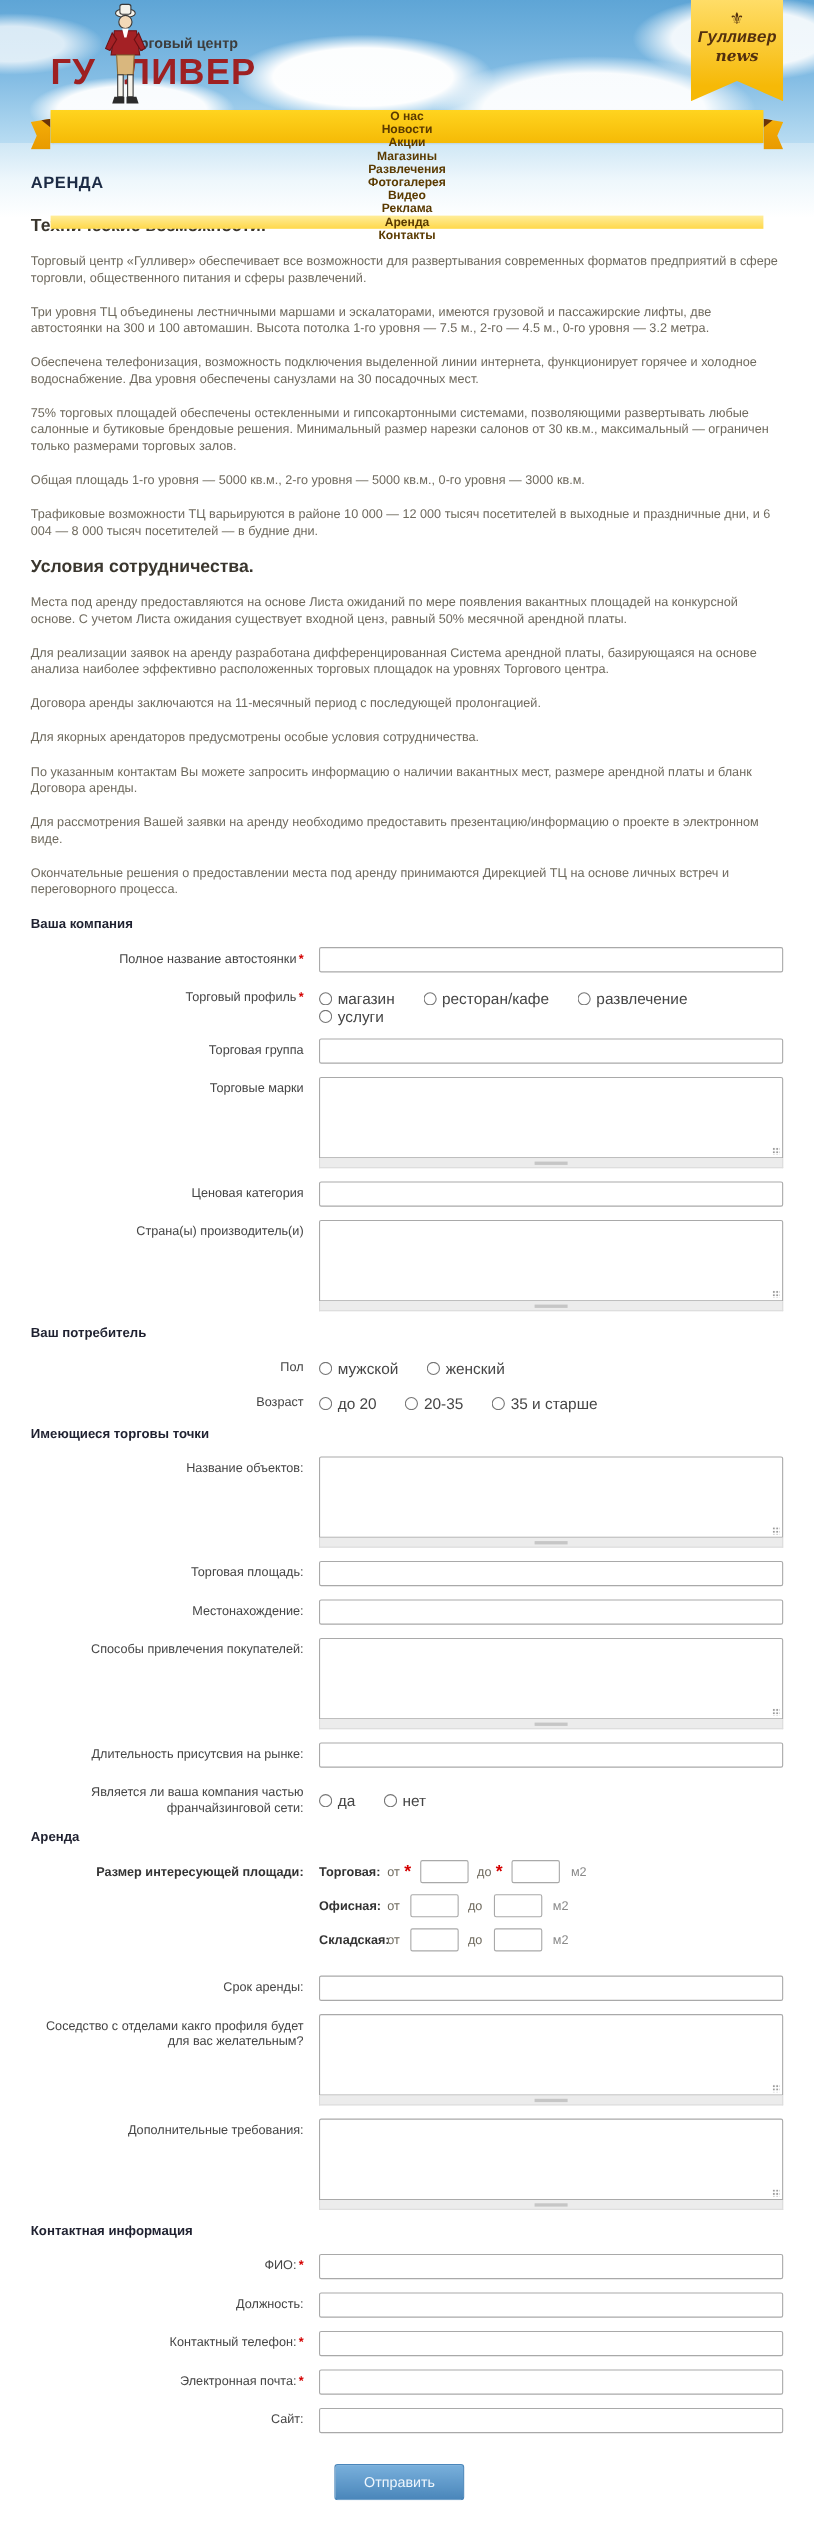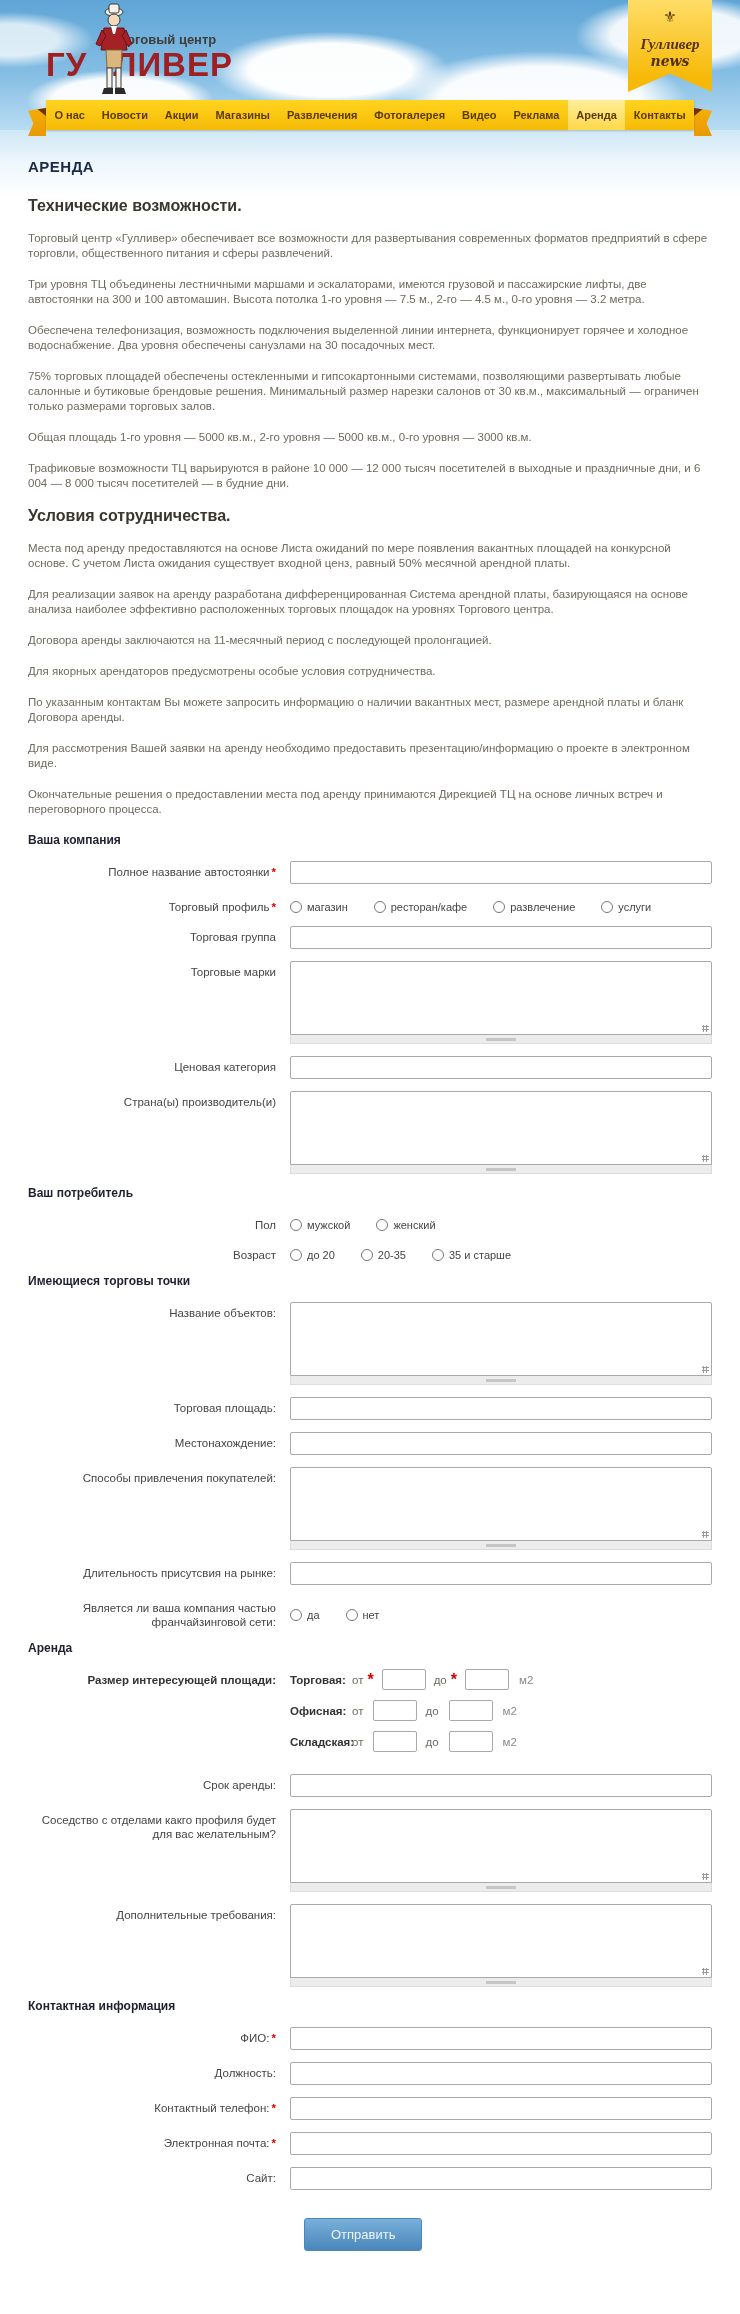--- a/index.html
+++ b/index.html
@@ -51,22 +51,22 @@
     right: 28px; top: 0;
     width: 84px; height: 92px;
     background: linear-gradient(180deg, #ffdd67 0%, #f6b907 85%);
     clip-path: polygon(0 0, 100% 0, 100% 100%, 50% 80%, 0 100%);
     text-align: center;
     text-decoration: none;
     box-shadow: 0 2px 4px rgba(0,0,0,.25);
   }
   .news-badge .ornament { display: block; margin-top: 8px; font-size: 15px; color: #53300e; }
   .news-badge .b1 {
-    display: block; margin-top: 10px;
-    font-family: Liberation Serif, serif;
+    display: block; margin-top: 0;
+    font-family: Liberation Mono, monospace;
     font-style: italic; font-weight: bold; font-size: 15px; color: #53300e;
   }
   .news-badge .b2 {
     display: block;
     font-family: "DejaVu Serif", "Liberation Serif", serif;
     font-style: italic; font-weight: bold; font-size: 14px; color: #53300e;
   }
 
   
   .nav-wrap { position: absolute; left: 46px; right: 46px; bottom: 0; height: 30px; }
@@ -81,20 +81,21 @@
     border-style: solid;
   }
   .ribbon-end.left::after  { right: 0; border-width: 0 10px 8px 0; border-color: transparent #6b3308 transparent transparent; }
   .ribbon-end.right::after { left: 0; border-width: 8px 10px 0 0; border-color: #6b3308 transparent transparent transparent; }
 
   .nav {
     position: relative; z-index: 3;
     display: flex; height: 30px;
     background: linear-gradient(180deg, #ffd41f 0%, #f5ba06 100%);
     box-shadow: 0 1px 2px rgba(0,0,0,.2);
+    flex-direction: column;
   }
   .nav a {
     flex: 1 1 auto;
     display: flex; align-items: center; justify-content: center;
     font-size: 11px; font-weight: bold; color: #5a3a00;
     text-decoration: none; white-space: nowrap; padding: 0 6px;
   }
   .nav a.active { background: linear-gradient(180deg, #ffed9a 0%, #ffd84a 100%); }
 
   
@@ -153,21 +154,21 @@
     height: 9px;
     background: #ececec;
     border: 1px solid #ddd; border-top: none;
     display: flex; align-items: center; justify-content: center;
   }
   .grippie::after { content: ""; width: 30px; height: 3px; background: #c6c6c6; }
 
   .radio-row { display: flex; align-items: center; padding-top: 4px; flex-wrap: wrap; }
   .radio-item { display: flex; align-items: center; margin-right: 26px; }
   .radio-item input { margin-right: 5px; width: 12px; height: 12px; }
-  .radio-item span { font-size: 11px; color: #454545; }
+  .radio-item span { font-size: 14px; color: #454545; }
 
   .size-row { display: flex; align-items: center; margin-bottom: 10px; }
   .size-type { width: 62px; font-size: 11.5px; font-weight: bold; color: #333; }
   .size-row .word { font-size: 11.5px; color: #6f6a5e; margin-right: 2px; }
   .size-row input.mini {
     width: 44px; height: 21px; margin: 0 8px;
     border: 1px solid #a9a9a9; border-radius: 2px; padding: 0 4px; font-size: 12px;
   }
   .size-row .unit { font-size: 11.5px; color: #8a8a8a; margin-left: 2px; }
 

